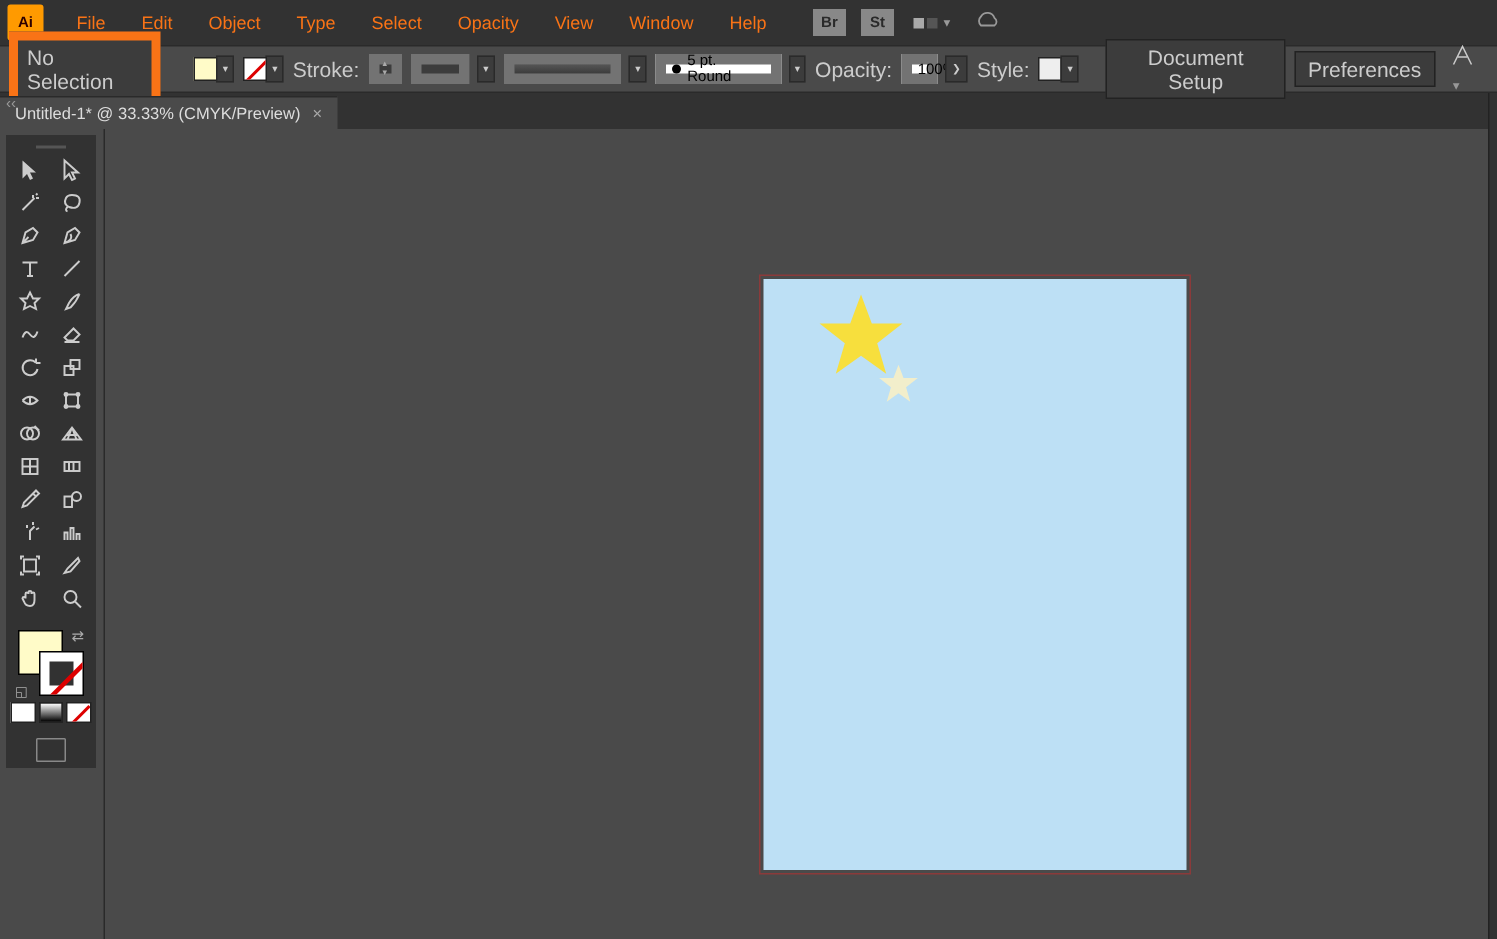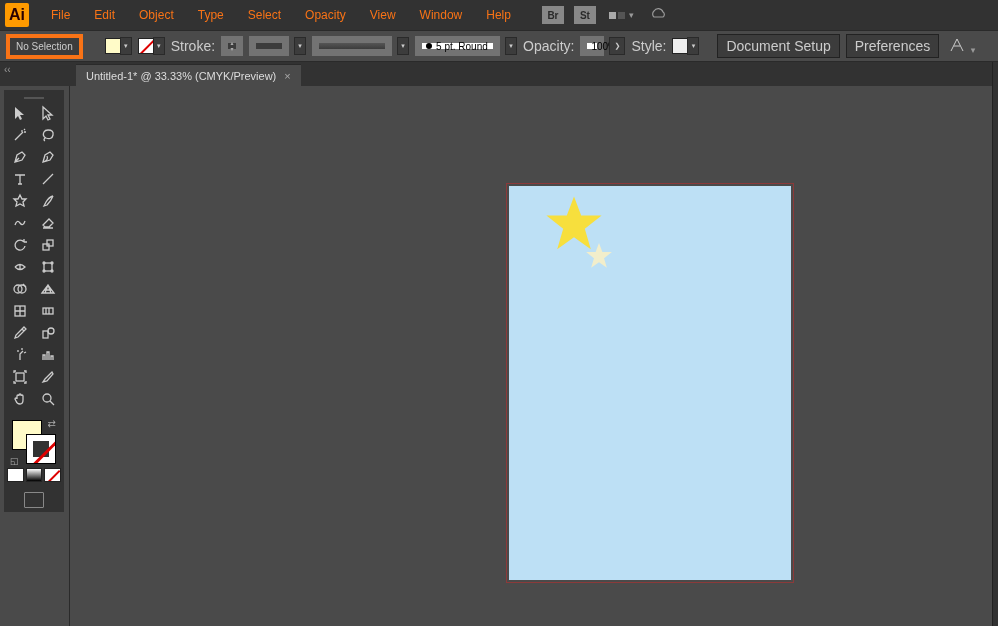--- a/index.html
+++ b/index.html
@@ -1,46 +1,46 @@
 <!DOCTYPE html>
 <html><head>
 <meta charset="utf-8">
 <style>
 * { margin: 0; padding: 0; box-sizing: border-box; user-select: none; }
 body { font-family: "Segoe UI", Arial, sans-serif; font-size: 11px; background: #4a4a4a; color: #ddd; width: 998px; height: 626px; overflow: hidden; }
 
 
 .menubar { height: 30px; background: #323232; display: flex; align-items: center; padding: 0 5px; gap: 4px; }
-.ai-logo { width: 24px; height: 24px; background: #ff9a00; color: #2c0000; font-weight: bold; font-size: 16px; display: flex; align-items: center; justify-content: center; border-radius: 2px; margin-right: 8px; }
+.ai-logo { width: 24px; height: 24px; background: #ff9a00; color: #2c0000; font-weight: bold; font-size: 10px; display: flex; align-items: center; justify-content: center; border-radius: 2px; margin-right: 8px; }
 .menu-item { padding: 4px 10px; color: #f97316; cursor: pointer; font-size: 12px; }
 .menu-spacer { width: 10px; }
 .menu-boxicon { width: 22px; height: 18px; background: #888; color: #2a2a2a; font-size: 10px; font-weight: bold; display: flex; align-items: center; justify-content: center; margin: 0 3px; }
 .menu-arrange { display: flex; gap: 2px; margin: 0 6px; align-items: center; }
 .arr-box { width: 7px; height: 7px; background: #aaa; }
 .menu-chev { color: #999; font-size: 9px; margin-left: 2px; }
 .menu-cloud { color: #999; font-size: 14px; margin: 0 6px; }
 
 
 .controlbar { height: 32px; background: #4a4a4a; border-top: 1px solid #2a2a2a; border-bottom: 1px solid #2a2a2a; display: flex; align-items: center; padding: 0 6px; gap: 6px; }
-.ctrl-label { color: #ccc; font-size: 10px; padding: 3px 6px; background: #3c3c3c; border: 4px solid #f97316; }
+.ctrl-label { color: #ccc; font-size: 14px; padding: 3px 6px; background: #3c3c3c; border: 6px solid #f97316; }
 .swatch-combo { display: flex; align-items: center; }
 .swatch { width: 16px; height: 16px; border: 1px solid #222; }
 .swatch-none { width: 16px; height: 16px; border: 1px solid #222; background: #fff; position: relative; overflow: hidden; }
 .swatch-none::after { content: ""; position: absolute; left: -3px; top: -3px; width: 24px; height: 24px; border-top: 2px solid #d00; transform: rotate(-45deg); transform-origin: top left; top: 18px; }
 .dd-arrow { width: 12px; height: 18px; background: #3c3c3c; border: 1px solid #2a2a2a; display: flex; align-items: center; justify-content: center; font-size: 7px; color: #ccc; margin-left: -1px; }
 .ctrl-text { color: #ccc; font-size: 14px; }
 .ctrl-field { background: #3c3c3c; border: 7px solid #737373; height: 20px; display: flex; align-items: center; padding: 0 4px; color: #ccc; font-size: 10px; }
 .ctrl-wide { width: 80px; background: linear-gradient(#555,#3c3c3c); }
 .ctrl-dot { width: 6px; height: 6px; background: #000; border-radius: 50%; margin-right: 4px; }
 .ctrl-btn { background: #3c3c3c; border: 1px solid #222; padding: 3px 8px; color: #ccc; font-size: 14px; cursor: pointer; }
 .align-icon { color: #ccc; font-size: 13px; margin-left: 4px;}
 .updown { width: 12px; display: flex; flex-direction: column; font-size: 6px; line-height: 6px; align-items: center; color: #aaa; }
 
 
-.tabrow { height: 24px; background: #323232; display: flex; align-items: flex-end; padding-left: 76px; }
+.tabrow { height: 24px; background: #323232; display: flex; align-items: flex-end; }
 .tab { height: 22px; background: #4a4a4a; border-top: 1px solid #2a2a2a; display: flex; align-items: center; padding: 0 10px; color: #ddd; font-size: 11px; gap: 8px; }
 .tab-close { color: #aaa; cursor: pointer; }
 .panel-collapse { position: absolute; left: 4px; top: 64px; color: #999; font-size: 10px; }
 
 
 .mainwrap { display: flex; height: calc(626px - 30px - 32px - 24px); }
 .toolbar-outer { width: 70px; background: #4a4a4a; border-right: 1px solid #2a2a2a; padding-top: 4px; }
 .toolbar { width: 60px; margin-left: 4px; background: #323232; padding: 4px 2px; }
 .tool-grip { height: 8px; display: flex; justify-content: center; align-items: center; }
 .tool-grip span { width: 20px; height: 2px; background: #555; display: block; }

